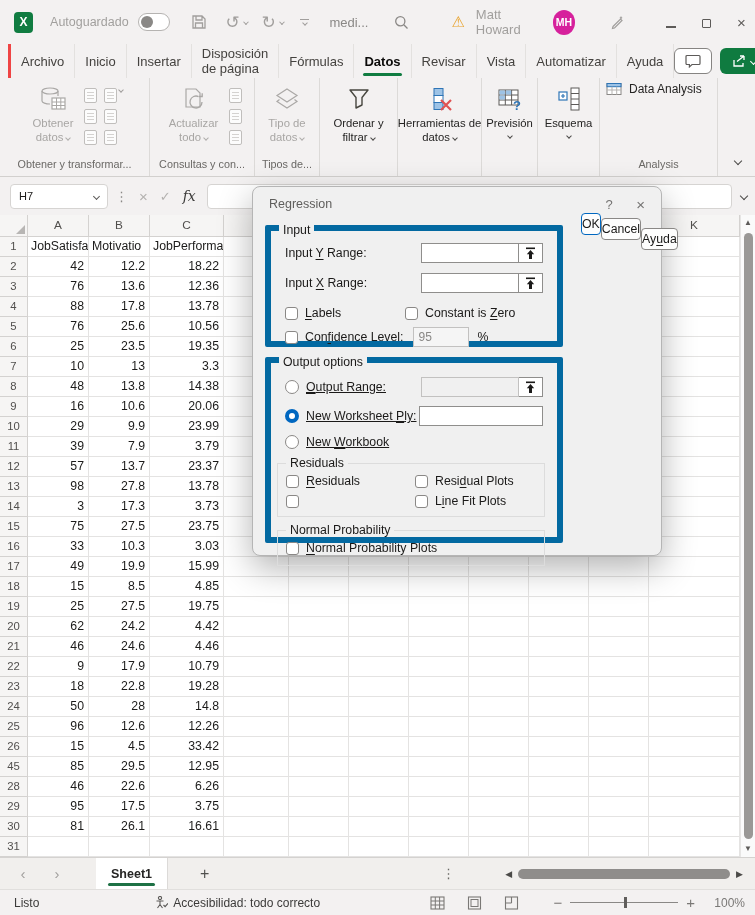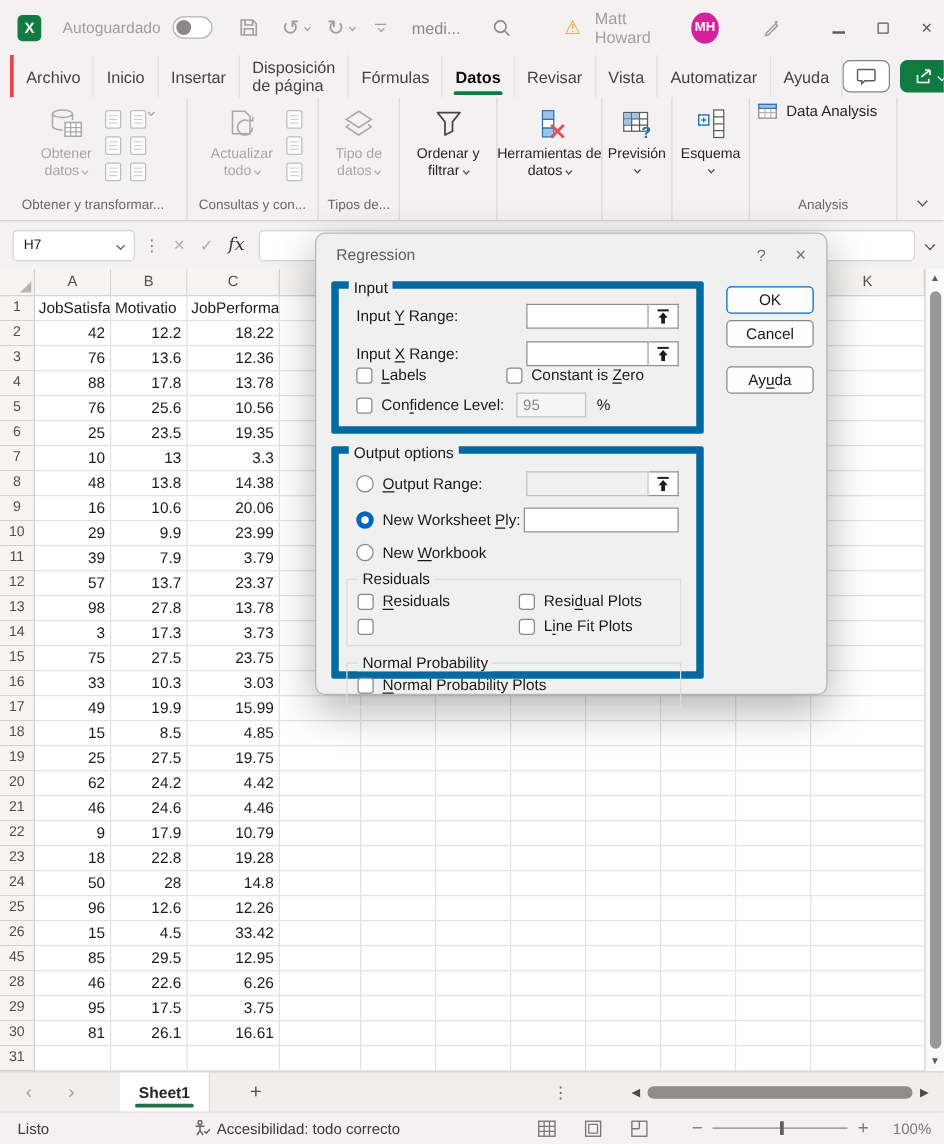--- a/index.html
+++ b/index.html
@@ -95,41 +95,41 @@
   .dlg-title { color:#5f5e5c; font-size:12.5px; }
   .dlg-help { margin-left:auto; color:#757473; font-size:13px; width:24px; text-align:center; }
   .dlg-x { color:#757473; font-size:15px; width:24px; text-align:right; }
   .groupbox { position:absolute; border:6px solid #0369a1; border-radius:2px; }
   .gb-label { position:absolute; top:-8px; left:8px; background:#f0f0f0; padding:0 4px; font-size:12.3px; color:#1b1a19; }
   .gb-input { left:12px; top:38px; width:298px; height:122px; }
   .gb-output { left:12px; top:170px; width:298px; height:186px; }
   .frow { display:flex; align-items:center; margin:0 14px; }
   .frow.r1 { margin-top:12px; }
   .frow.r2 { margin-top:10px; }
-  .frow.cbrow { }
+  .frow.cbrow { margin-top:13px; }
   .frow.cbrow2 { margin-top:7px; }
   .flex1 { flex:1; }
   .rangewrap { display:flex; width:122px; }
   .rf { width:98px; height:20px; border:1px solid #8f8e8c; background:#fff; outline:none; font-size:12px; padding:0 3px; font-family:"Liberation Sans",sans-serif; }
   .rf.gray { background:#f0f0f0; border-color:#c2c1c0; }
   .pick { width:24px; height:20px; border:1px solid #8f8e8c; border-left:none; background:#fff; display:flex; align-items:center; justify-content:center; padding:0; }
   .cb { display:flex; align-items:center; gap:7px; }
   .cb .box { width:13px; height:13px; border:1px solid #8a8886; border-radius:3px; background:#fff; flex:none; }
   .cb.w120 { width:120px; flex:none; }
   .conf { width:56px; height:20px; border:1px solid #c2c1c0; background:#f5f5f5; color:#8a8886; font-size:12px; padding:0 4px; margin-left:10px; font-family:"Liberation Sans",sans-serif; }
   .pct { margin-left:8px; }
-  .radio { display:flex; align-items:center; gap:7px; }
+  .radio { display:flex; align-items:center; gap:7px;text-decoration:underline; }
   .radio .dot { width:14px; height:14px; border:1px solid #8a8886; border-radius:50%; background:#fff; flex:none; }
   .radio.checked .dot { border:4.5px solid #0067c0; }
   .orow1 { margin:14px 14px 0; display:flex; align-items:center; }
   .orow { margin:9px 14px 0; display:flex; align-items:center; }
   .nwfield { width:124px; height:20px; border:1px solid #8f8e8c; background:#fff; outline:none; font-size:12px; padding:0 3px; font-family:"Liberation Sans",sans-serif; }
   .subbox { position:relative; border:1px solid #dcdcdc; margin:14px 12px 0 6px; padding:10px 0 8px 8px; }
   .subbox .cbgrid { display:grid; grid-template-columns:1fr 1fr; gap:6px 0; }
-  .btncol { position:absolute; right:10px; top:42px; width:70px; display:flex; flex-direction:column; }
+  .btncol { position:absolute; right:10px; top:26px; width:70px; display:flex; }
   .dlgbtn { height:22px; border-radius:4px; border:1px solid #8a8886; background:#fdfdfd; font-size:12.3px; color:#1b1a19; font-family:"Liberation Sans",sans-serif; }
   .dlgbtn.primary { border:1.4px solid #0067c0; }
   .dlgbtn + .dlgbtn { margin-top:5px;text-align:center; }
   .dlgbtn.help { margin-top:15px; }
 
   
   .tabsbar { height:32px; background:#f1efed; border-top:1px solid #d4d2d0; display:flex; align-items:center; position:relative; }
   .tnav { color:#a19f9d; font-size:15px; margin-left:12px; width:22px; text-align:center; }
   .sheettab { margin-left:28px; height:100%; background:#fff; padding:0 15px; display:flex; align-items:center; position:relative; border-right:1px solid #dcdad8; }
   .sheettab .stname { font-size:12.5px; font-weight:bold; color:#262524; }

